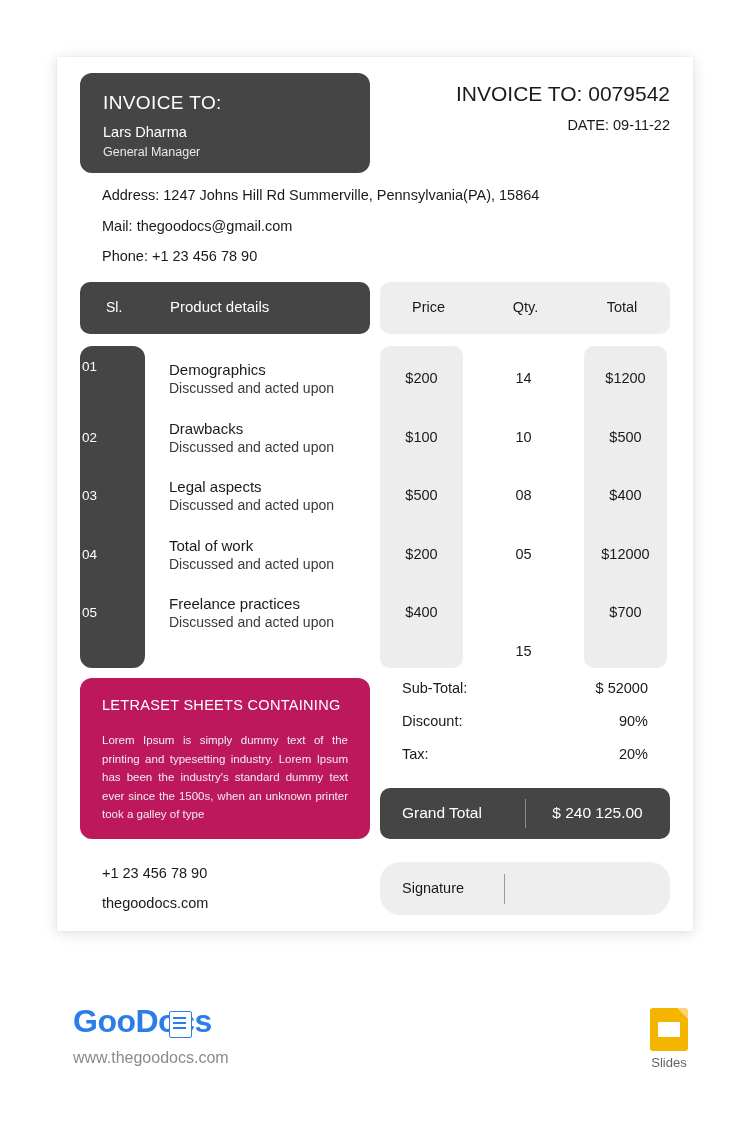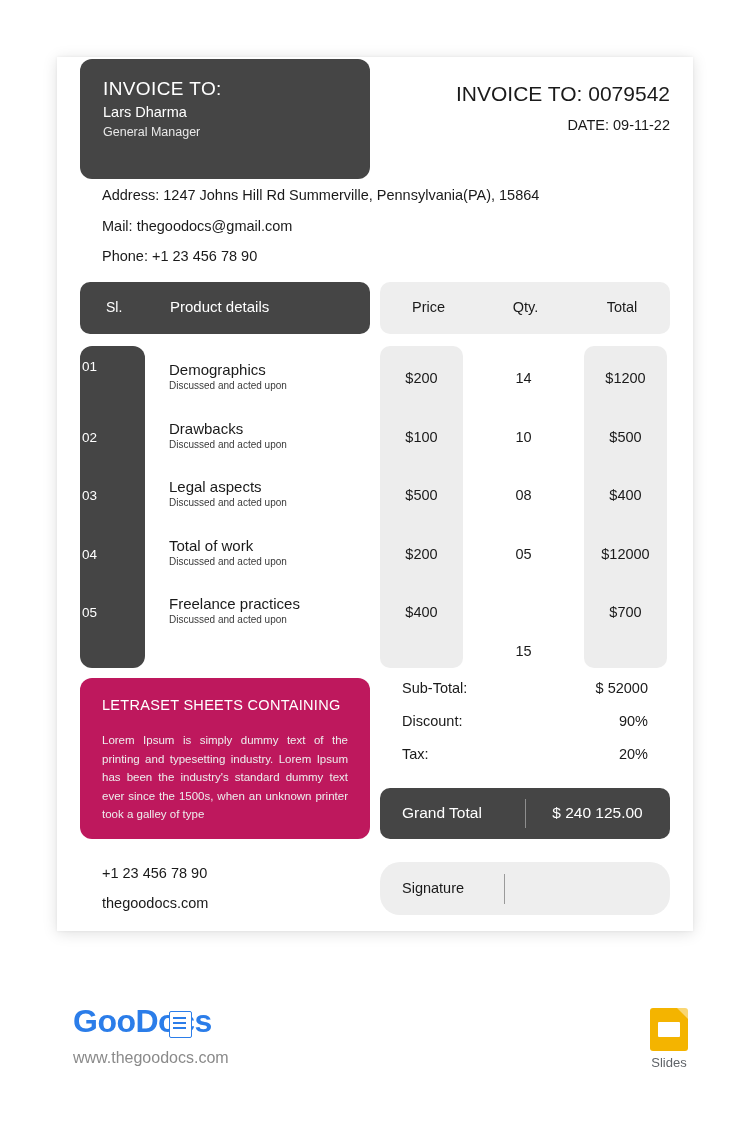--- a/index.html
+++ b/index.html
@@ -23,38 +23,38 @@
     width: 636px;
     height: 874px;
     background: #ffffff;
     box-shadow: 0 2px 14px rgba(0,0,0,0.13), 0 0 3px rgba(0,0,0,0.06);
   }
 
   
   .bill-to-box {
     position: absolute;
     left: 23px;
-    top: 2px;
-    width: 290px;
-    height: 120px;
+    top: 16px;
+    width: 290px;
+    height: 100px;
     background: #454545;
     border-radius: 12px;
     box-sizing: border-box;
     padding: 20px 0 0 23px;
   }
   .bill-to-title {
     color: #ffffff;
     font-size: 19px;
     letter-spacing: 0.4px;
     line-height: 1.1;
   }
   .bill-to-name {
     color: #ffffff;
     font-size: 14.5px;
-    margin-top: 5px;
+    margin-top: 11px;
     line-height: 1.1;
   }
   .bill-to-role {
     color: #e8e8e8;
     font-size: 12.5px;
     margin-top: 5px;
     line-height: 1.1;
   }
 
   .inv-no {
@@ -169,21 +169,21 @@
     left: 112px;
     color: #1a1a1a;
     font-size: 15px;
     line-height: 1.15;
     white-space: nowrap;
   }
   .prod-desc {
     position: absolute;
     left: 112px;
     color: #3a3a3a;
-    font-size: 10px;
+    font-size: 14px;
     line-height: 1.15;
     white-space: nowrap;
   }
   .cell-price, .cell-qty, .cell-total {
     position: absolute;
     color: #1a1a1a;
     font-size: 14.5px;
     text-align: center;
     line-height: 1.15;
   }

